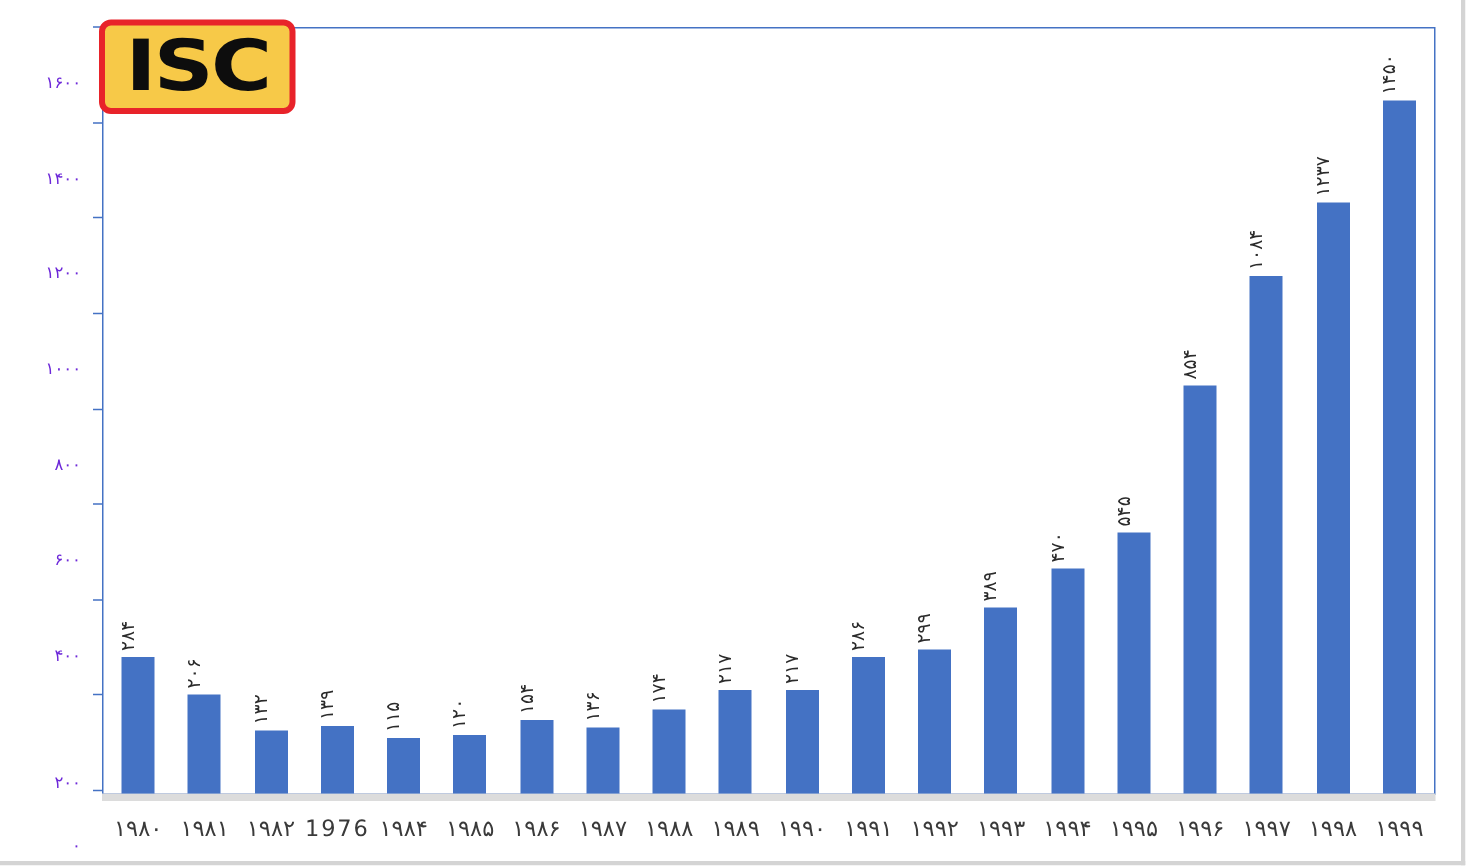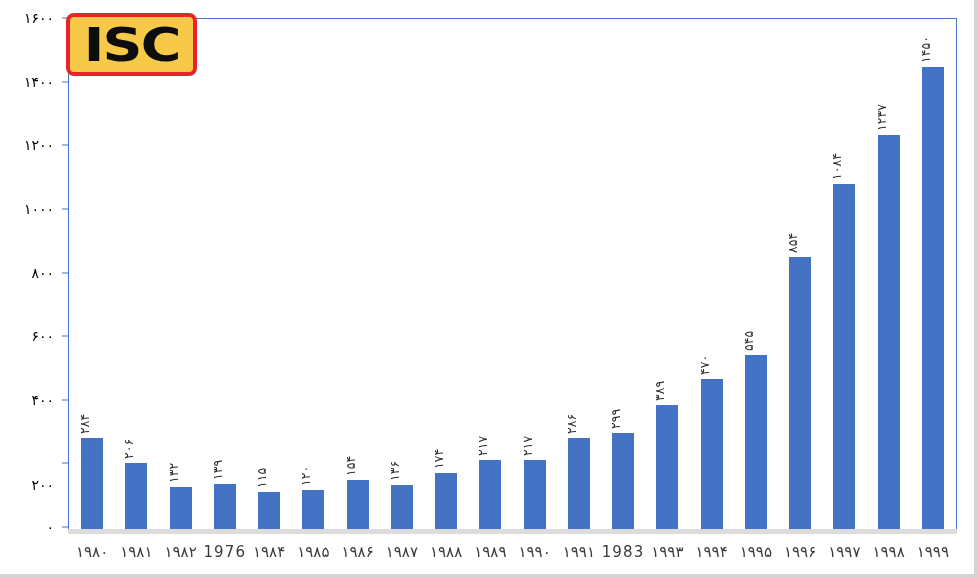--- a/index.html
+++ b/index.html
@@ -42,25 +42,26 @@
   
   #y-axis{
     position:absolute;
     left:0;top:18px;
     width:62px;height:512px;
   }
   .y-label{
     position:absolute;
     right:8px;
     transform:translateY(-50%);
-    font-size:14px;
-    color:#000000;
+    font-size:11px;
+    color:#6d28d9;
     letter-spacing:1.6px;
     white-space:nowrap;
     direction:rtl;
+    margin-top:37px;
   }
   .y-tick{
     position:absolute;
     left:62px;
     width:6px;height:1px;
     background:#4472C4;
     transform:translateY(-50%);
   }
 
   
@@ -313,21 +314,21 @@
       <div class="x-slot">
         <span class="x-label">۱۹۸۹</span>
       </div>
       <div class="x-slot">
         <span class="x-label">۱۹۹۰</span>
       </div>
       <div class="x-slot">
         <span class="x-label">۱۹۹۱</span>
       </div>
       <div class="x-slot">
-        <span class="x-label">1983</span>
+        <span class="x-label">۱۹۹۲</span>
       </div>
       <div class="x-slot">
         <span class="x-label">۱۹۹۳</span>
       </div>
       <div class="x-slot">
         <span class="x-label">۱۹۹۴</span>
       </div>
       <div class="x-slot">
         <span class="x-label">۱۹۹۵</span>
       </div>

